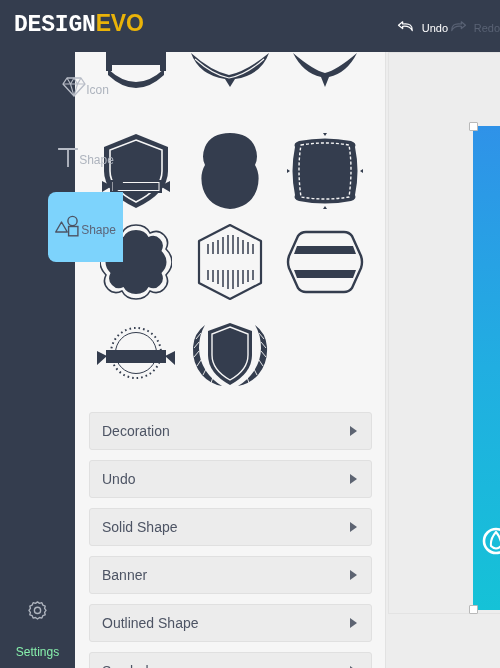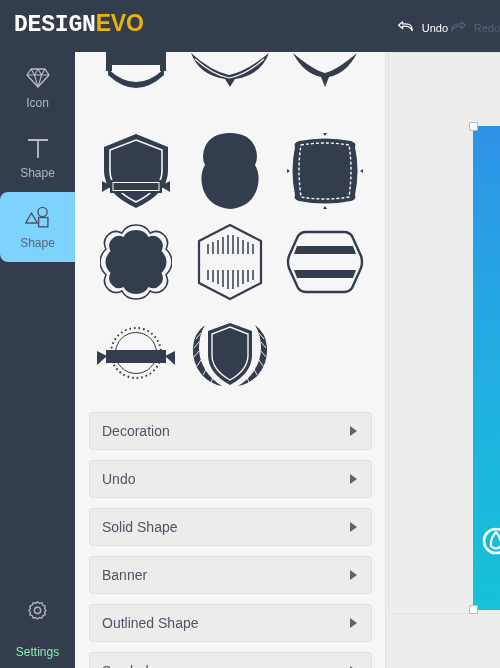--- a/index.html
+++ b/index.html
@@ -81,25 +81,26 @@
     width: 75px;
     height: 616px;
     background: #343d4e;
     z-index: 30;
   }
   .side-item {
     position: relative;
     width: 75px;
     height: 70px;
     display: flex;
-    flex-direction: column;
+    flex-direction: row;
     align-items: center;
     justify-content: center;
     cursor: pointer;
     user-select: none;
+    margin-left: 48px;
   }
   .side-item .si-icon {
     height: 26px;
     display: flex;
     align-items: center;
     justify-content: center;
     line-height: 0;
   }
   .side-item .si-label {
     font-size: 12px;

